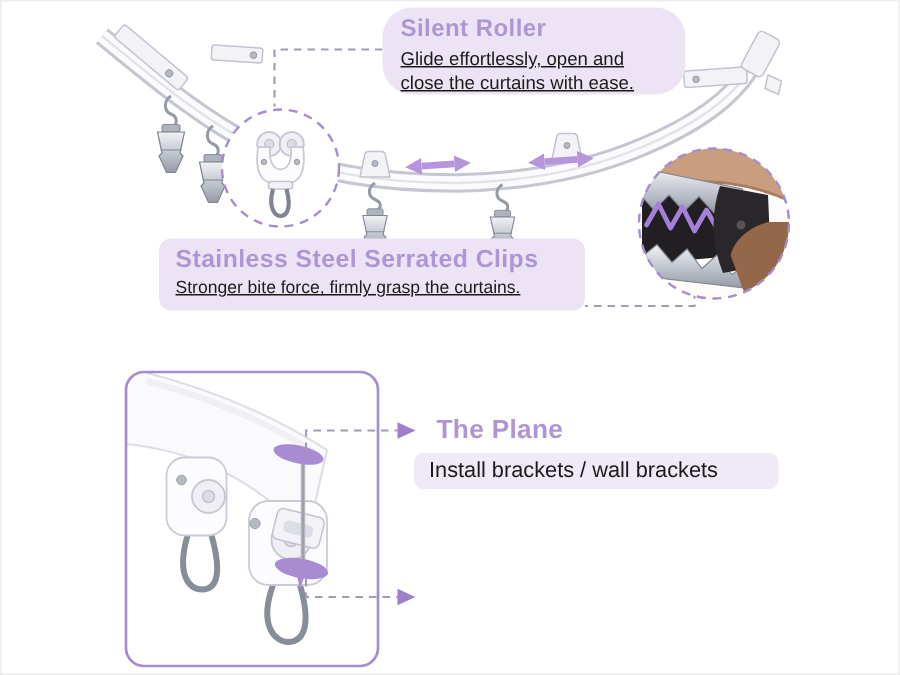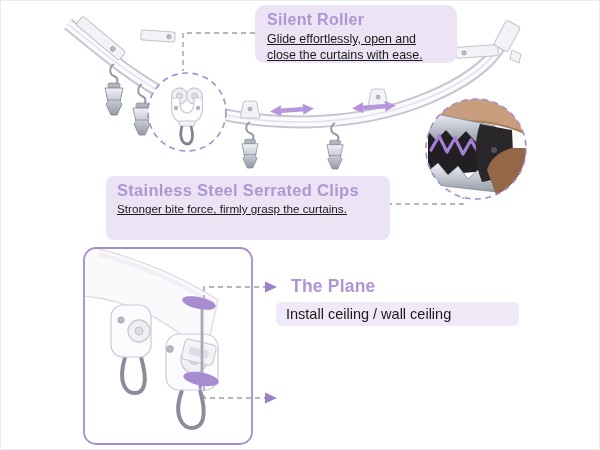--- a/index.html
+++ b/index.html
@@ -13,27 +13,27 @@
     --body-text:#1a1a1a;
   }
   html,body{margin:0;padding:0;background:#fff;}
   .stage{
     position:relative;width:600px;height:450px;background:#fff;overflow:hidden;
     font-family:"Liberation Sans", sans-serif;
     box-shadow:inset 0 0 0 1px #ececec;
   }
   .stage svg{position:absolute;left:0;top:0;}
   
-  .callout{position:absolute;background:var(--panel-bg);border-radius:10px;box-sizing:border-box;}
+  .callout{position:absolute;background:var(--panel-bg);border-radius:20px;box-sizing:border-box;}
   .callout-title{font-weight:bold;color:var(--accent-text);letter-spacing:.3px;}
   .callout-desc{color:var(--body-text);text-decoration:underline;}
   #silent-roller-box{left:255px;top:5px;width:202px;height:58px;padding:6px 12px;}
   #silent-roller-box .callout-title{font-size:16px;margin-bottom:2px;}
   #silent-roller-box .callout-desc{font-size:12.4px;line-height:1.3;}
-  #clips-box{left:106px;top:176px;width:284px;height:64px;padding:5px 11px;border-radius:8px;}
+  #clips-box{left:106px;top:159px;width:284px;height:48px;padding:5px 11px;border-radius:8px;}
   #clips-box .callout-title{font-size:16.5px;margin-bottom:2px;white-space:nowrap;}
   #clips-box .callout-desc{font-size:11.7px;white-space:nowrap;}
   .feature-title{position:absolute;font-weight:bold;font-size:17.5px;color:var(--accent-text);letter-spacing:.2px;}
   #plane-title{left:291px;top:276px;}
   #convex-title{left:287px;top:387px;}
   .pill{
     position:absolute;background:var(--pill-bg);border-radius:6px;box-sizing:border-box;
     width:243px;height:24px;line-height:24px;padding:0 10px;font-size:14.5px;
     color:var(--body-text);white-space:nowrap;overflow:hidden;
   }
@@ -245,16 +245,16 @@
     <div class="callout-title">Silent Roller</div>
     <div class="callout-desc">Glide effortlessly, open and close the curtains with ease.</div>
   </div>
 
   <div class="callout" id="clips-box">
     <div class="callout-title">Stainless Steel Serrated Clips</div>
     <div class="callout-desc">Stronger bite force, firmly grasp the curtains.</div>
   </div>
 
   <div class="feature-title" id="plane-title">The Plane</div>
-  <div class="pill" id="plane-pill">Install ceiling / wall ceiling</div>
+  <div class="pill" id="plane-pill">Install brackets / wall brackets</div>
 
 
 </div>
 
 </body></html>

